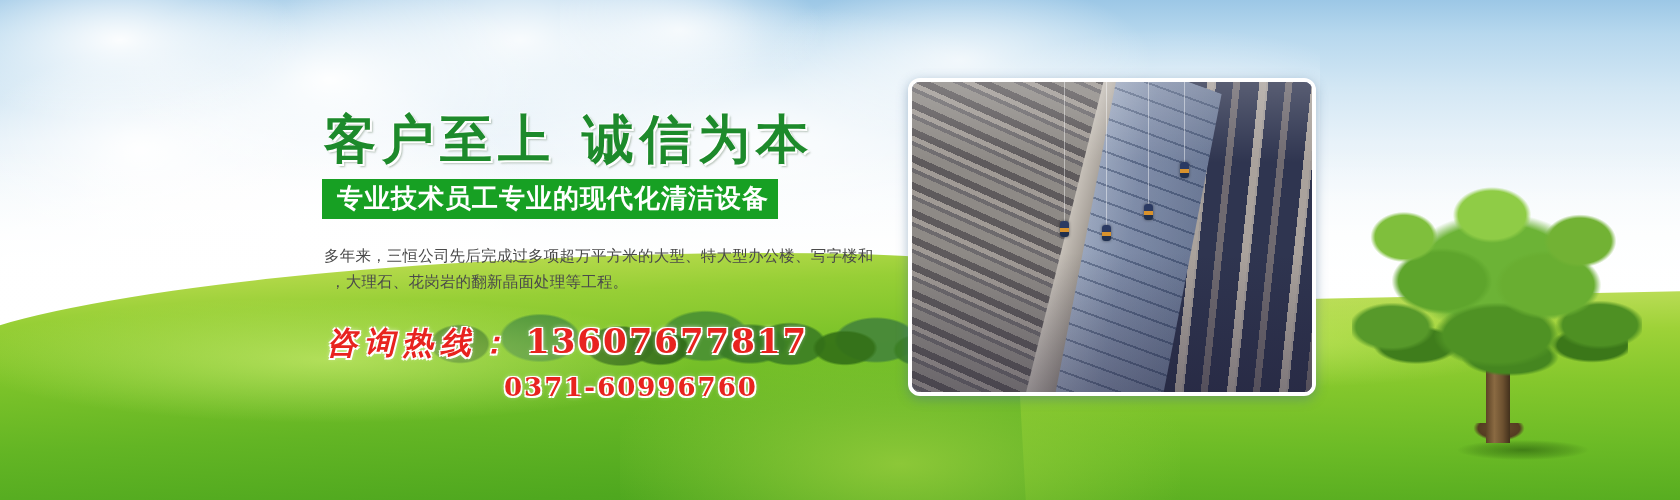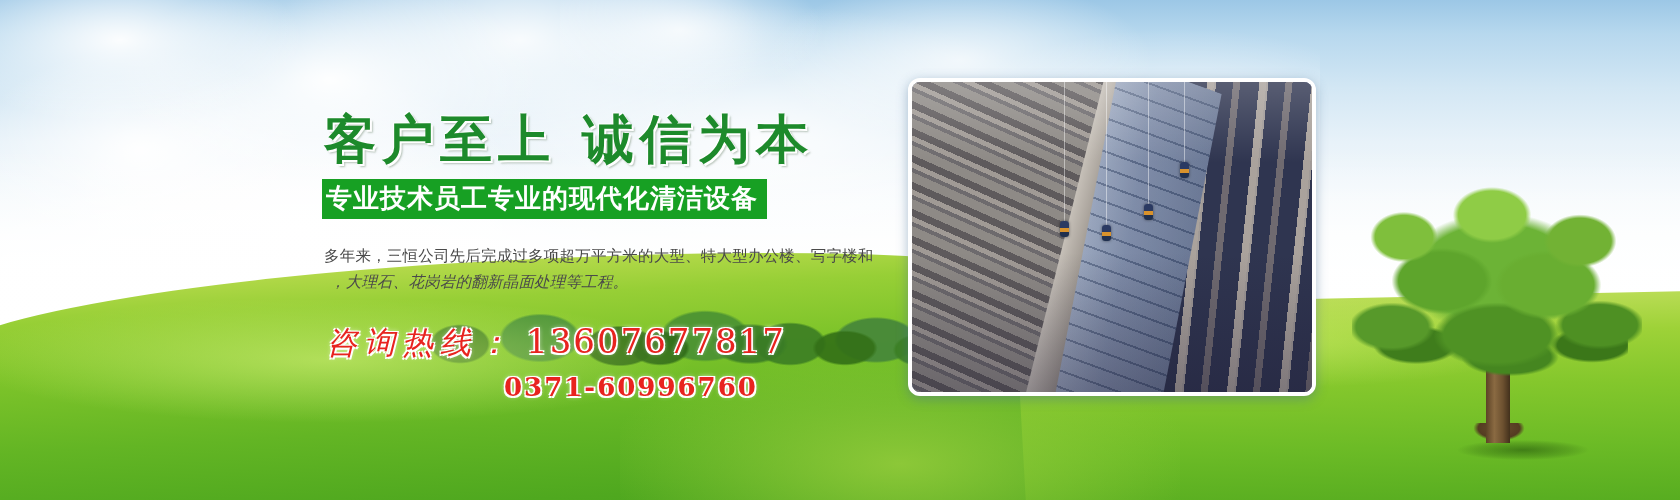--- a/index.html
+++ b/index.html
@@ -132,42 +132,42 @@
 
   .subbar{
     display:inline-block;
     background:#17a023;
     color:#ffffff;
     font-family:"DejaVu Sans","Liberation Sans",sans-serif;
     font-weight:bold;
     font-size:26px;
     line-height:1.12;
     letter-spacing:1px;
-    padding:5px 9px 6px 4px;
+    padding:5px 9px 6px 15px;
     white-space:nowrap;
     margin-left:4px;
   }
 
   .paragraph{
     margin:24px 0 0 6px;
     width:566px;
     color:#4a4a4a;
     font-size:15.5px;
     line-height:26px;
     letter-spacing:0.2px;
     font-family:"DejaVu Sans","Liberation Sans",sans-serif;
   }
   .paragraph p{margin:0;}
-  .paragraph p.indent{text-indent:6px;font-style:italic;}
+  .paragraph p.indent{text-indent:6px;}
 
   .hotline{
     margin:26px 0 0 8px;
     white-space:nowrap;
     font-family:"DejaVu Serif","Liberation Serif",serif;
-    font-weight:normal;
+    font-weight:bold;
     color:#e8231f;
     font-size:31px;
     letter-spacing:3px;
     text-shadow:
       1.6px 1.6px 0 #ffffff,
       -1.4px -1.4px 0 #ffffff,
       1.6px -1.4px 0 #ffffff,
       -1.4px 1.6px 0 #ffffff,
       0 0 5px rgba(255,255,255,0.95);
   }

